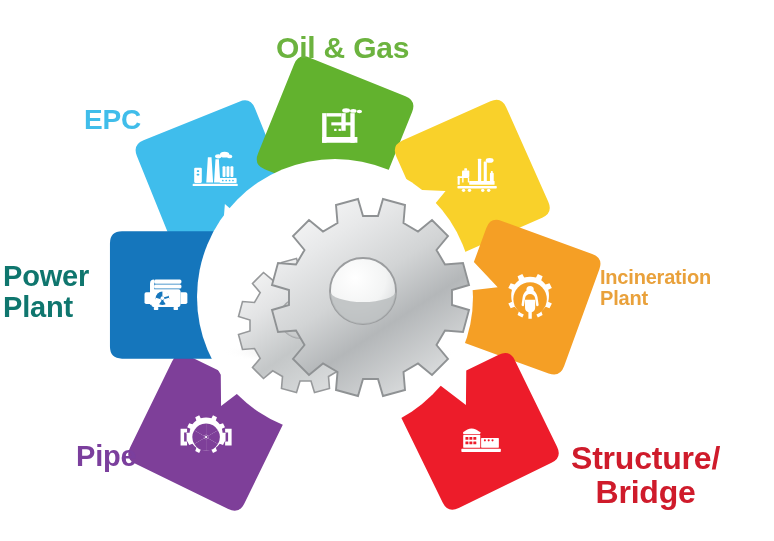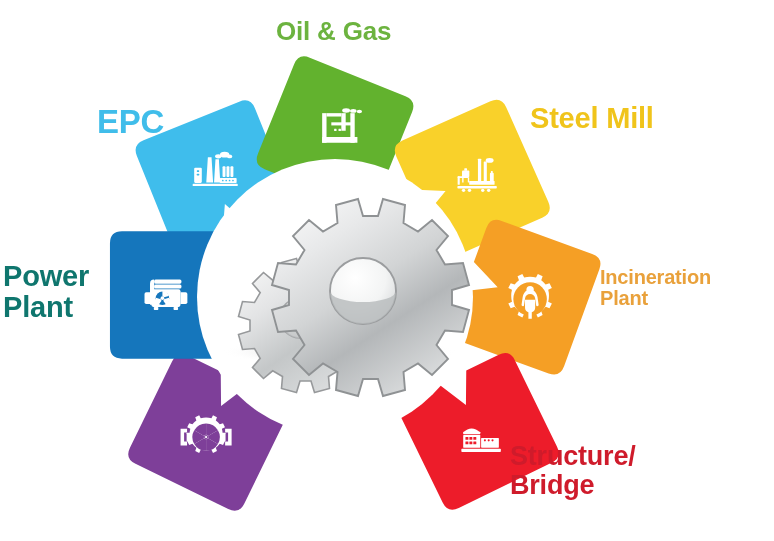--- a/index.html
+++ b/index.html
@@ -25,27 +25,27 @@
     height: 541px;
   }
   .seg-label {
     position: absolute;
     font-weight: bold;
     line-height: 1.06;
     white-space: pre-line;
     letter-spacing: -0.2px;
   }
   
-  .lbl-oil    { left: 276px; top: 18px;  font-size: 26px; text-align: right; }
+  .lbl-oil    { left: 276px; top: 32px;  font-size: 30px; text-align: right; }
   .lbl-steel  { left: 530px; top: 103px; font-size: 29px; }
   .lbl-incin  { left: 600px; top: 267px; font-size: 20px; }
-  .lbl-struct { left: 510px; top: 442px; font-size: 27px; }
+  .lbl-struct { left: 571px; top: 442px; font-size: 32px; text-align: center; }
   .lbl-pipe   { left: 76px;  top: 441px; font-size: 29px; }
   .lbl-power  { left: 3px;   top: 261px; font-size: 29px; }
-  .lbl-epc    { left: 97px;  top: 105px; font-size: 33px; }
+  .lbl-epc    { left: 84px;  top: 105px; font-size: 28px; }
 </style>
 </head>
 <body>
 
 <div id="canvas">
 
   <svg id="wheel-svg" viewBox="0 0 774 541">
     <defs>
 
       <linearGradient id="gearGrad" x1="0" y1="0" x2="0.65" y2="1">
@@ -324,27 +324,27 @@
                l 0,-15 l -17,-5 l 6,-22 l 18,1.5
                l 8.5,-14.5 l -11.5,-14 l 16,-16 l 14,11.5
                l 14.5,-8.5 l -1.5,-18 l 22,-6 Z" fill="url(#gearGrad)" stroke="#8f9294" stroke-width="1.9"></path>
       <circle cx="0" cy="3" r="33" fill="url(#hubGrad)" stroke="#9b9d9f" stroke-width="1.9"></circle>
       <path d="M -33,3 a33,33 0 0 0 66,0 a33,11 0 0 1 -66,0 Z" fill="#b7babc" opacity="0.8"></path>
     </g>
   </svg>
 
   <div class="seg-label lbl-oil" style="color:#6cb33f">Oil &amp; Gas</div>
 
-  <div class="seg-label lbl-steel" style="color:#f0c41b">Steel Mill</div>
 
   <div class="seg-label lbl-incin" style="color:#e9a13b">Incineration
 Plant</div>
 
   <div class="seg-label lbl-struct" style="color:#cf1b2b">Structure/
 Bridge</div>
 
+  <div class="seg-label lbl-pipe" style="color:#7b3f9d">Pipe</div>
 
   <div class="seg-label lbl-power" style="color:#0f766e">Power
 Plant</div>
 
   <div class="seg-label lbl-epc" style="color:#40bdea">EPC</div>
 
 </div>
 
 </body></html>

